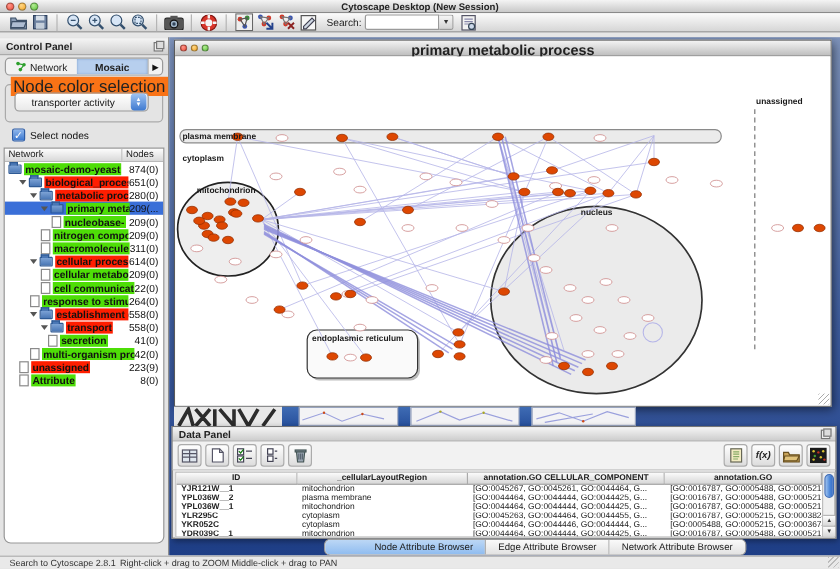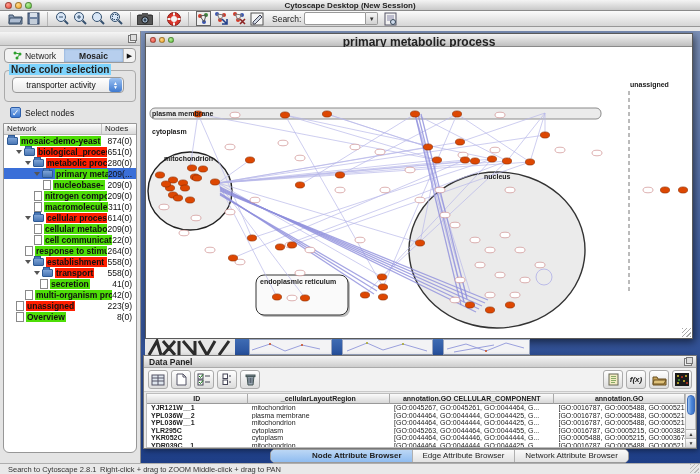--- a/index.html
+++ b/index.html
@@ -46,22 +46,22 @@
   #cp-tabs { position:absolute; left:4px; top:17px; width:132px; height:15px;
     border:1px solid #9a9a9a; border-radius:4px; background:#f2f2f2;
     display:flex; overflow:hidden; }
   .cp-tab { flex:1; display:flex; align-items:center; justify-content:center;
     font-size:8.5px; color:#222; gap:3px; }
   .cp-tab.active { background:#b7cfee; font-weight:bold; box-shadow:inset 0 0 2px #6d93c4; }
   #cp-tab-arrow { width:12px; display:flex; align-items:center; justify-content:center;
     font-size:7px; color:#111; border-left:1px solid #bbb; }
   #group-box { position:absolute; left:4px; top:39px; width:132px; height:32px;
     border:1px solid #aaa; border-radius:4px; }
-  #group-legend { position:absolute; left:9px; top:33px; font-size:10px; font-weight:bold;
-    color:#222; background:#7dd3fc; padding:0 2px; }
+  #group-legend { position:absolute; left:9px; top:33px; font-size:14px; font-weight:normal;
+    color:#222; background:#f97316; padding:0 2px; }
   #node-color-dropdown { position:absolute; left:12px; top:46px; width:112px; height:16px;
     border:1px solid #9a9a9a; border-radius:4px; background:linear-gradient(#ffffff,#e9e9e9);
     display:flex; align-items:center; }
   #node-color-dropdown .v { flex:1; font-size:8.5px; color:#111; text-align:center; }
   #node-color-dropdown .caps { width:13px; height:14px; margin-right:1px; border-radius:3px;
     background:linear-gradient(#9ec3f2,#3f7ad0); display:flex; flex-direction:column;
     align-items:center; justify-content:center; color:#fff; font-size:5px; line-height:4px; }
   #select-nodes-row { position:absolute; left:10px; top:76px; display:flex; align-items:center; gap:4px; }
   #select-nodes-check { width:11px; height:11px; border-radius:2px;
     background:linear-gradient(#8fb7ed,#3a77cf); border:1px solid #2d5da8;
@@ -139,21 +139,21 @@
   .varrow { position:absolute; left:0; width:10px; height:9px; background:linear-gradient(#fdfdfd,#d8d8d8);
     border-top:1px solid #b5b5b5; font-size:5px; text-align:center; line-height:9px; color:#333; }
 
   
   #attr-tabs { position:absolute; left:129px; top:418px; height:14px;
     display:flex; border:1px solid #9a9a9a; border-radius:5px; overflow:hidden;
     background:#ececec; }
   .attr-tab { font-size:8px; color:#222; padding:0 10px; line-height:12px;
     border-right:1px solid #b0b0b0; background:linear-gradient(#fafafa,#e2e2e2); }
   .attr-tab:last-child { border-right:none; }
-  .attr-tab.active { background:linear-gradient(#bcd7f5,#8fbcf0); font-weight:bold;padding-left:41px; }
+  .attr-tab.active { background:linear-gradient(#bcd7f5,#8fbcf0); font-weight:normal;padding-left:41px; }
 
   
   #statusbar { position:absolute; left:0; top:463px; width:700px; height:11px;
     background:#e9e9e9; border-top:1px solid #aeaeae; }
   #statusbar span { position:absolute; top:1px; font-size:7.5px; color:#333; }
   #grip { position:absolute; right:1px; bottom:1px; width:9px; height:9px;
     background:repeating-linear-gradient(135deg,#bbb 0 1px,transparent 1px 3px); }
 
   svg text { font-family:"Liberation Sans", sans-serif; }
 </style>
@@ -274,20 +274,21 @@
       <svg width="14" height="14">
           <rect x="1" y="1" width="11" height="12" fill="#f2f2f2" stroke="#556"></rect>
           <path d="M3 4 h7 M3 6 h7 M3 8 h4" stroke="#88a"></path>
           <circle cx="9" cy="10" r="2.5" fill="#cdd9ea" stroke="#345"></circle>
         </svg>
     </div>
   </div>
 
   <div id="control-panel">
     <div id="cp-header">
+      <div class="t">Control Panel</div>
       <div class="float-ic"></div>
     </div>
 
     <div id="cp-tabs">
       <div class="cp-tab">
         <svg width="9" height="9">
             <circle cx="2" cy="2" r="1.5" fill="#2da02d"></circle>
             <circle cx="7" cy="3" r="1.5" fill="#2da02d"></circle>
             <circle cx="4" cy="7" r="1.5" fill="#2da02d"></circle>
             <path d="M2 2 L7 3 L4 7" fill="none" stroke="#2da02d"></path>
@@ -402,21 +403,21 @@
             <span class="hl green">multi-organism pro</span>
             <span class="cnt">42(0)</span>
           </div>
           <div class="trow" style="padding-left: 12px;">
             <span class="file"></span>
             <span class="hl red">unassigned</span>
             <span class="cnt">223(9)</span>
           </div>
           <div class="trow" style="padding-left: 12px;">
             <span class="file"></span>
-            <span class="hl green">Overview</span>
+            <span class="hl green">Attribute</span>
             <span class="cnt">8(0)</span>
           </div>
         </div>
     </div>
   </div>
 
   <div id="desktop">
 
     <div id="net-frame">
       <div id="net-titlebar">

